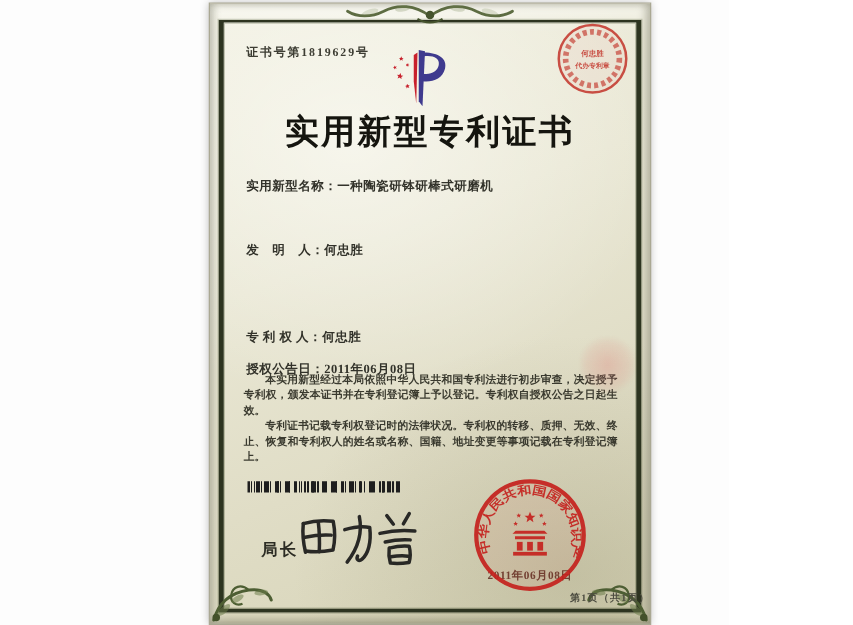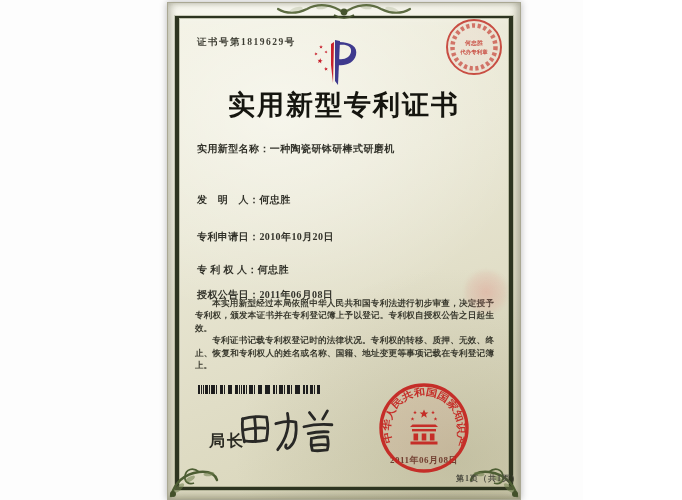--- a/index.html
+++ b/index.html
@@ -29,21 +29,21 @@
   .agency-seal{position:absolute;left:276px;top:14px;opacity:.88;}
   .field-row{position:absolute;left:29px;font-size:10px;font-weight:bold;color:#32322a;
       letter-spacing:.4px;white-space:nowrap;}
   .paragraphs{position:absolute;left:27px;right:26px;top:294px;font-size:8.6px;
       line-height:12.4px;color:#3a3a2f;text-align:justify;}
   .paragraphs p{margin:0;text-indent:2em;font-weight:bold;}
   .barcode{position:absolute;left:30px;top:382px;width:122px;height:9px;
       background-image:
         repeating-linear-gradient(90deg,#1e1e1e 0 2px,transparent 2px 3px,#1e1e1e 3px 4px,transparent 4px 7px,#1e1e1e 7px 10px,transparent 10px 11px,#1e1e1e 11px 12px,transparent 12px 15px),
         repeating-linear-gradient(90deg,transparent 0 5px,#1e1e1e 5px 6px,transparent 6px 13px,#1e1e1e 13px 15px,transparent 15px 19px);}
-  .director-label{position:absolute;left:41px;top:428px;font-size:16px;font-weight:bold;
+  .director-label{position:absolute;left:41px;top:428px;font-size:13px;font-weight:bold;
       color:#2c2c24;letter-spacing:2px;}
   .signature{position:absolute;left:66px;top:398px;transform:rotate(-2deg);}
   .seal-date{position:absolute;left:206px;top:451px;width:100px;text-align:center;
       font-size:9px;font-weight:bold;color:#6d4234;letter-spacing:.5px;}
   .office-seal{position:absolute;left:209px;top:378px;opacity:.93;}
   .footer{position:absolute;left:0;right:0;top:470px;text-align:right;font-size:8px;
       color:#4c4c40;letter-spacing:1px;font-weight:bold;}
   .bleed-mark{position:absolute;left:296px;top:266px;width:44px;height:46px;
       background:radial-gradient(circle at 50% 50%, rgba(225,120,115,.30), rgba(225,120,115,.12) 55%, transparent 75%);
       filter:blur(1px);}
@@ -107,23 +107,20 @@
     </svg>
 
     <div class="title">实用新型专利证书</div>
 
     <div class="field-row" style="top:139px;">
       <span>实用新型名称：</span><span>一种陶瓷研钵研棒式研磨机</span>
     </div>
     <div class="field-row" style="top:174px;margin-top:16px;">
       <span>发　明　人：</span><span>何忠胜</span>
     </div>
-    <div class="field-row" style="top:227px;">
-      <span>专利申请日：</span><span>2010年10月20日</span>
-    </div>
     <div class="field-row" style="top:260px;">
       <span>专 利 权 人：</span><span>何忠胜</span>
     </div>
     <div class="field-row" style="top:285px;">
       <span>授权公告日：</span><span>2011年06月08日</span>
     </div>
 
     <div class="paragraphs">
       <p>本实用新型经过本局依照中华人民共和国专利法进行初步审查，决定授予专利权，颁发本证书并在专利登记簿上予以登记。专利权自授权公告之日起生效。</p>
       <p>专利证书记载专利权登记时的法律状况。专利权的转移、质押、无效、终止、恢复和专利权人的姓名或名称、国籍、地址变更等事项记载在专利登记簿上。</p>

